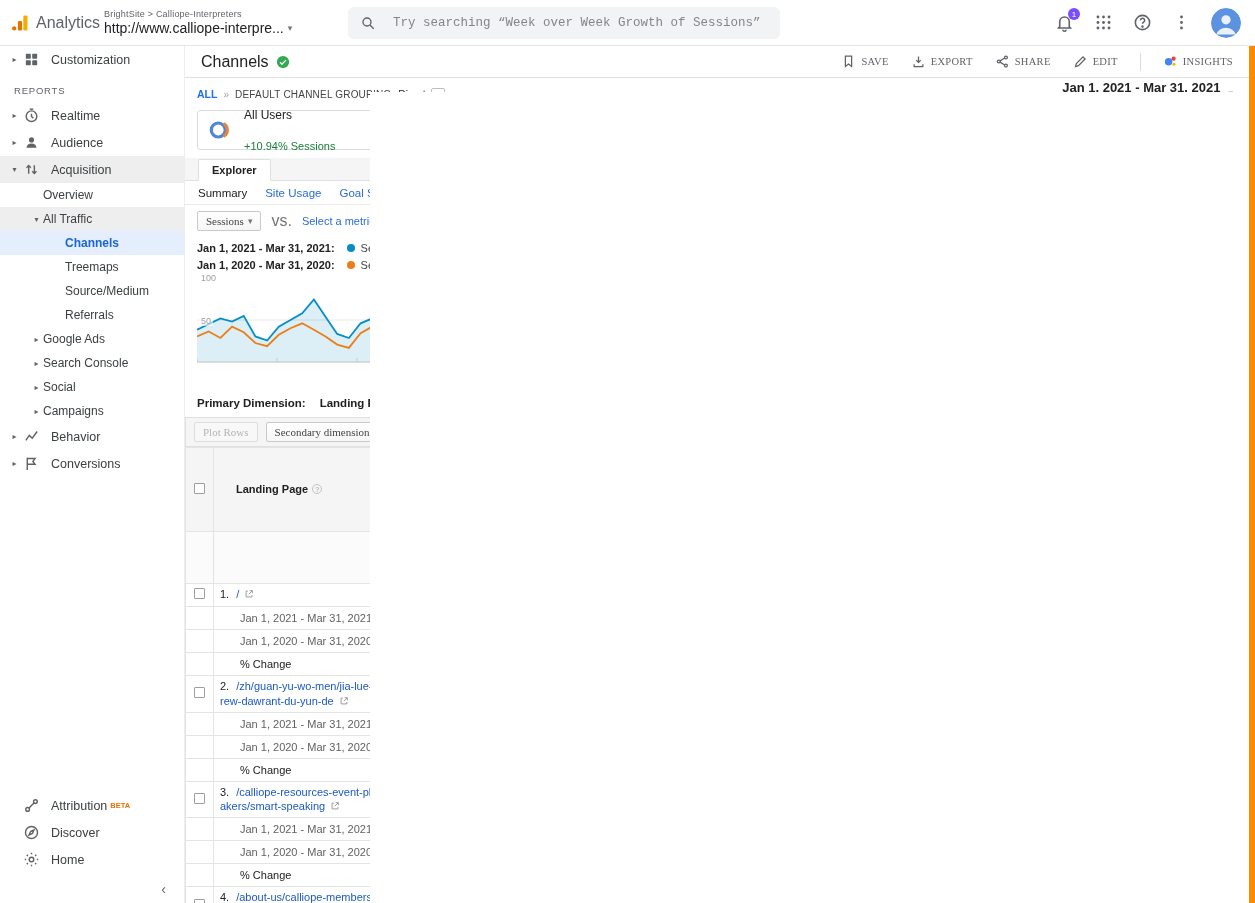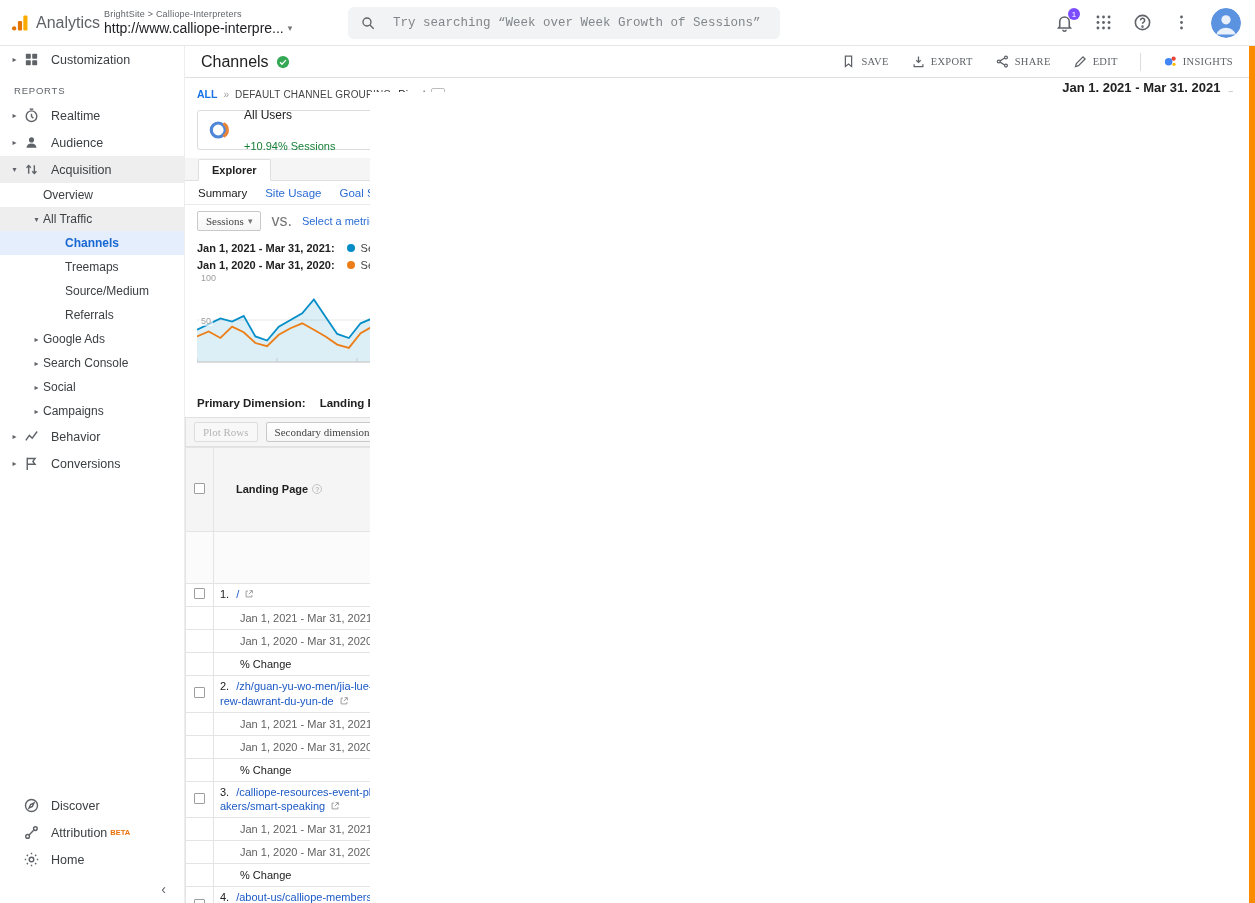--- a/index.html
+++ b/index.html
@@ -329,37 +329,37 @@
           </svg>
         </span>
         <span class="sb-label">Conversions</span>
       </div>
     </div>
   <div class="sb-footer" id="sidebar-footer">
       <div class="sb-item">
         <span class="sb-arrow"></span>
         <span class="icon">
           <svg viewBox="0 0 24 24" fill="none" stroke="currentColor" stroke-width="2">
-            <circle cx="12" cy="12" r="8.5"></circle>
-            <path d="M15.5 8.5l-2.2 4.8-4.8 2.2 2.2-4.8z"></path>
-          </svg>
-        </span>
-        <span class="sb-label">Discover</span>
-      </div>
-      <div class="sb-item">
-        <span class="sb-arrow"></span>
-        <span class="icon">
-          <svg viewBox="0 0 24 24" fill="none" stroke="currentColor" stroke-width="2">
             <circle cx="6.5" cy="17.5" r="2.6"></circle>
             <circle cx="17.5" cy="6.5" r="2.6"></circle>
             <path d="M8.6 15.4l6.8-6.8"></path>
           </svg>
         </span>
         <span class="sb-label">Attribution</span>
         <span class="badge-beta">BETA</span>
+      </div>
+      <div class="sb-item">
+        <span class="sb-arrow"></span>
+        <span class="icon">
+          <svg viewBox="0 0 24 24" fill="none" stroke="currentColor" stroke-width="2">
+            <circle cx="12" cy="12" r="8.5"></circle>
+            <path d="M15.5 8.5l-2.2 4.8-4.8 2.2 2.2-4.8z"></path>
+          </svg>
+        </span>
+        <span class="sb-label">Discover</span>
       </div>
       <div class="sb-item">
         <span class="sb-arrow"></span>
         <span class="icon">
           <svg viewBox="0 0 24 24" fill="none" stroke="currentColor" stroke-width="2">
             <circle cx="12" cy="12" r="3.2"></circle>
             <path d="M12 4.5v-2M12 21.5v-2M4.5 12h-2M21.5 12h-2M6.9 6.9L5.4 5.4M18.6 18.6l-1.5-1.5M6.9 17.1l-1.5 1.5M18.6 5.4l-1.5 1.5"></path>
           </svg>
         </span>
         <span class="sb-label">Home</span>

